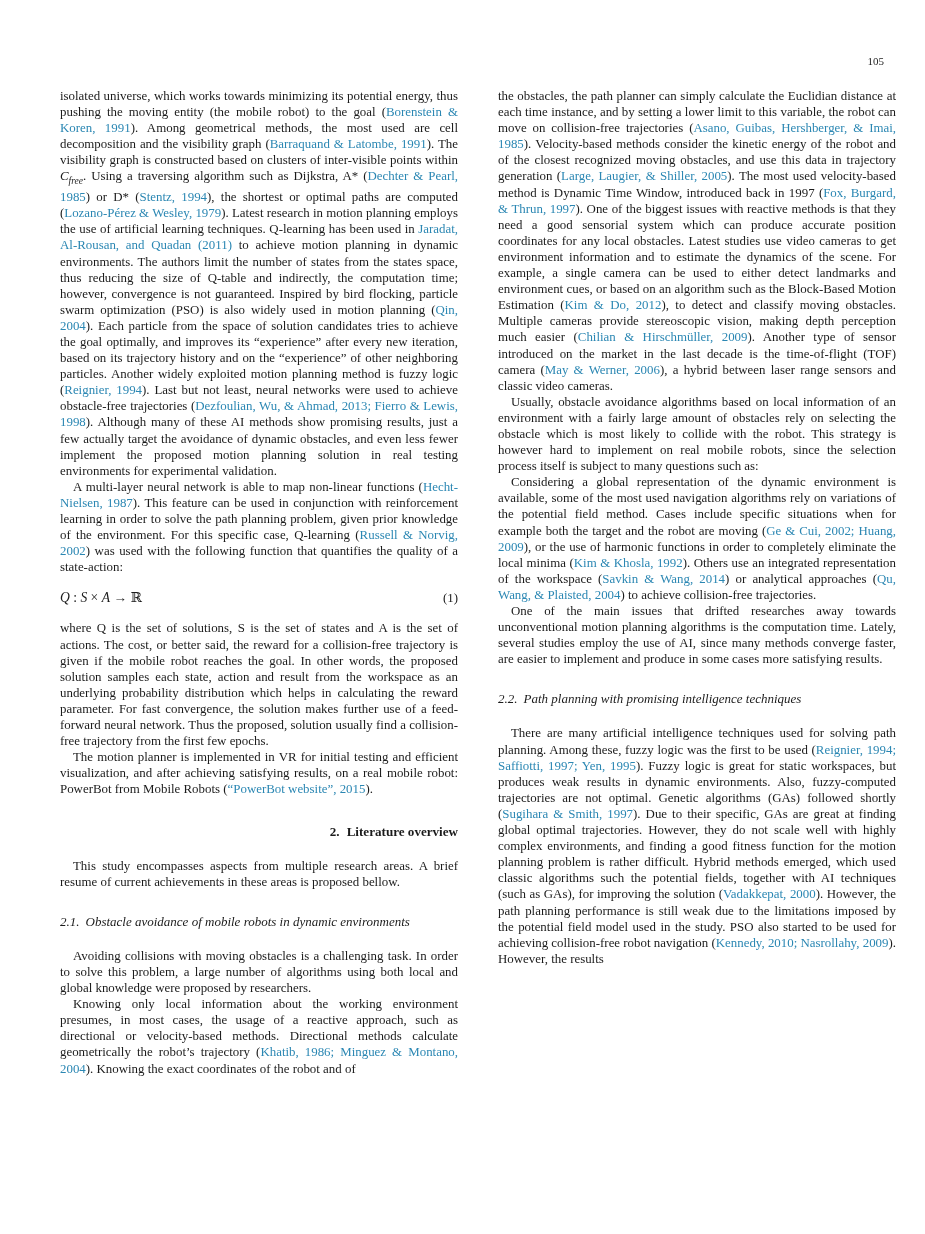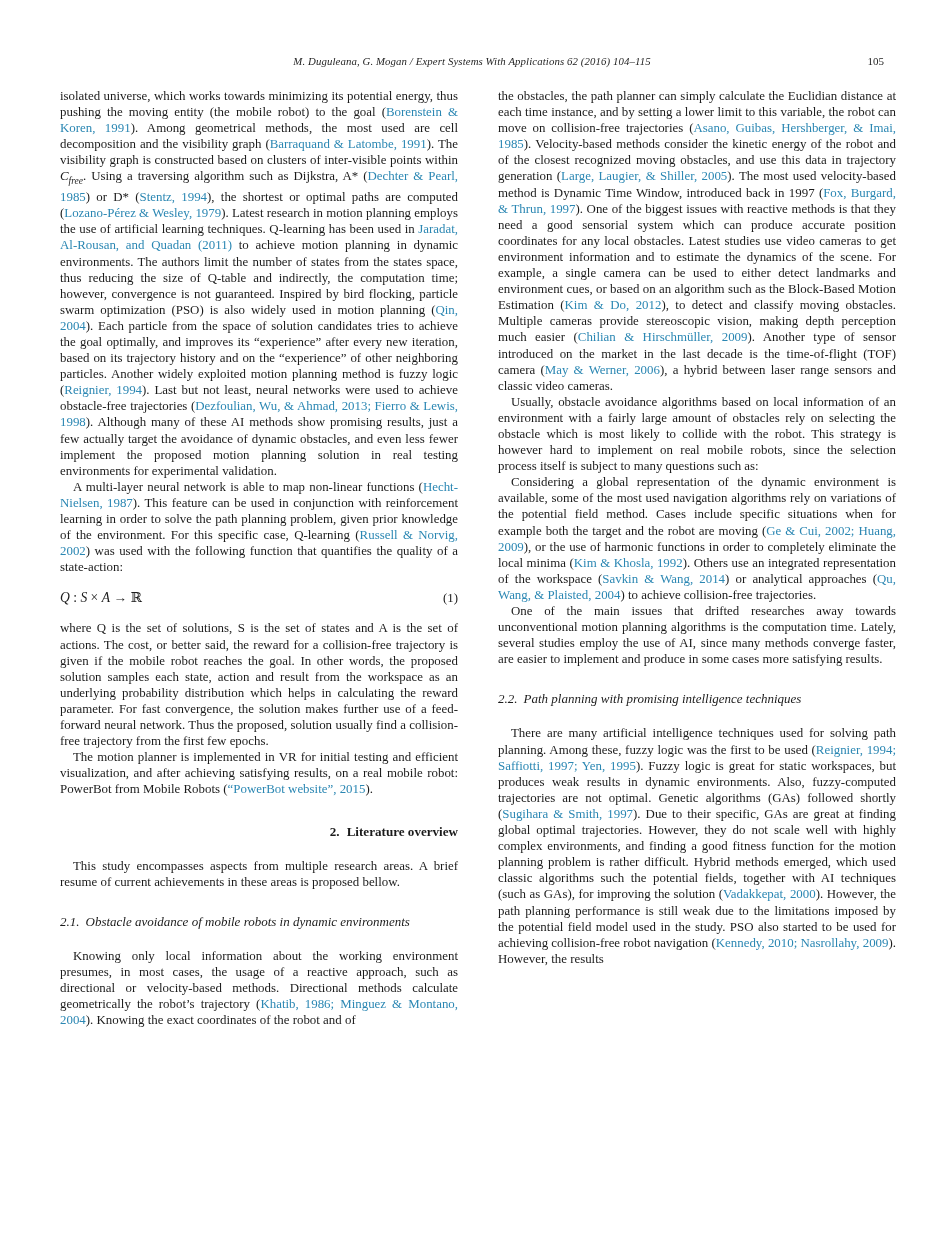--- a/index.html
+++ b/index.html
@@ -53,36 +53,36 @@
   .q-list{
     margin:9px 0 9px 0;padding-left:31px;list-style:decimal;
   }
   .q-list li{text-align:justify;padding-left:2px;}
 </style>
 </head>
 <body>
 
 <div class="page">
   <div class="page-header">
-    <div class="running-head">M. Duguleana, G. Mogan / Expert Systems With Applications 62 (2016) 104–115</div>
     <div class="page-number">105</div>
   </div>
   <div class="content">
     <div class="col" id="left-column">
         <p class="para"><span>isolated universe, which works towards minimizing its potential energy, thus pushing the moving entity (the mobile robot) to the goal (</span><a class="cite-link">Borenstein &amp; Koren, 1991</a><span>). Among geometrical methods, the most used are cell decomposition and the visibility graph (</span><a class="cite-link">Barraquand &amp; Latombe, 1991</a><span>). The visibility graph is constructed based on clusters of inter-visible points within </span><span class="math-var">C</span><sub class="math-sub">free</sub><span>. Using a traversing algorithm such as Dijkstra, A* (</span><a class="cite-link">Dechter &amp; Pearl, 1985</a><span>) or D* (</span><a class="cite-link">Stentz, 1994</a><span>), the shortest or optimal paths are computed (</span><a class="cite-link">Lozano-Pérez &amp; Wesley, 1979</a><span>). Latest research in motion planning employs the use of artificial learning techniques. Q-learning has been used in </span><a class="cite-link">Jaradat, Al-Rousan, and Quadan (2011)</a><span> to achieve motion planning in dynamic environments. The authors limit the number of states from the states space, thus reducing the size of Q-table and indirectly, the computation time; however, convergence is not guaranteed. Inspired by bird flocking, particle swarm optimization (PSO) is also widely used in motion planning (</span><a class="cite-link">Qin, 2004</a><span>). Each particle from the space of solution candidates tries to achieve the goal optimally, and improves its “experience” after every new iteration, based on its trajectory history and on the “experience” of other neighboring particles. Another widely exploited motion planning method is fuzzy logic (</span><a class="cite-link">Reignier, 1994</a><span>). Last but not least, neural networks were used to achieve obstacle-free trajectories (</span><a class="cite-link">Dezfoulian, Wu, &amp; Ahmad, 2013; Fierro &amp; Lewis, 1998</a><span>). Although many of these AI methods show promising results, just a few actually target the avoidance of dynamic obstacles, and even less fewer implement the proposed motion planning solution in real testing environments for experimental validation.</span></p>
         <p class="para indent"><span>A multi-layer neural network is able to map non-linear functions (</span><a class="cite-link">Hecht-Nielsen, 1987</a><span>). This feature can be used in conjunction with reinforcement learning in order to solve the path planning problem, given prior knowledge of the environment. For this specific case, Q-learning (</span><a class="cite-link">Russell &amp; Norvig, 2002</a><span>) was used with the following function that quantifies the quality of a state-action:</span></p>
         <div class="equation">
           <span><span class="math-var">Q</span><span> : </span><span class="math-var">S</span><span> × </span><span class="math-var">A</span><span> → ℝ</span></span>
           <span class="eq-num">(1)</span>
         </div>
         <p class="para"><span>where Q is the set of solutions, S is the set of states and A is the set of actions. The cost, or better said, the reward for a collision-free trajectory is given if the mobile robot reaches the goal. In other words, the proposed solution samples each state, action and result from the workspace as an underlying probability distribution which helps in calculating the reward parameter. For fast convergence, the solution makes further use of a feed-forward neural network. Thus the proposed, solution usually find a collision-free trajectory from the first few epochs.</span></p>
         <p class="para indent"><span>The motion planner is implemented in VR for initial testing and efficient visualization, and after achieving satisfying results, on a real mobile robot: PowerBot from Mobile Robots (</span><a class="cite-link">“PowerBot website”, 2015</a><span>).</span></p>
         <h2 class="section-heading"><span class="h-num">2.</span><span>Literature overview</span></h2>
         <p class="para indent"><span>This study encompasses aspects from multiple research areas. A brief resume of current achievements in these areas is proposed bellow.</span></p>
         <h3 class="subsection-heading"><span class="h-num">2.1.</span><span>Obstacle avoidance of mobile robots in dynamic environments</span></h3>
+        <p class="para indent"><span>Avoiding collisions with moving obstacles is a challenging task. In order to solve this problem, a large number of algorithms using both local and global knowledge were proposed by researchers.</span></p>
         <p class="para indent"><span>Knowing only local information about the working environment presumes, in most cases, the usage of a reactive approach, such as directional or velocity-based methods. Directional methods calculate geometrically the robot’s trajectory (</span><a class="cite-link">Khatib, 1986; Minguez &amp; Montano, 2004</a><span>). Knowing the exact coordinates of the robot and of</span></p>
       </div>
     <div class="col" id="right-column">
         <p class="para"><span>the obstacles, the path planner can simply calculate the Euclidian distance at each time instance, and by setting a lower limit to this variable, the robot can move on collision-free trajectories (</span><a class="cite-link">Asano, Guibas, Hershberger, &amp; Imai, 1985</a><span>). Velocity-based methods consider the kinetic energy of the robot and of the closest recognized moving obstacles, and use this data in trajectory generation (</span><a class="cite-link">Large, Laugier, &amp; Shiller, 2005</a><span>). The most used velocity-based method is Dynamic Time Window, introduced back in 1997 (</span><a class="cite-link">Fox, Burgard, &amp; Thrun, 1997</a><span>). One of the biggest issues with reactive methods is that they need a good sensorial system which can produce accurate position coordinates for any local obstacles. Latest studies use video cameras to get environment information and to estimate the dynamics of the scene. For example, a single camera can be used to either detect landmarks and environment cues, or based on an algorithm such as the Block-Based Motion Estimation (</span><a class="cite-link">Kim &amp; Do, 2012</a><span>), to detect and classify moving obstacles. Multiple cameras provide stereoscopic vision, making depth perception much easier (</span><a class="cite-link">Chilian &amp; Hirschmüller, 2009</a><span>). Another type of sensor introduced on the market in the last decade is the time-of-flight (TOF) camera (</span><a class="cite-link">May &amp; Werner, 2006</a><span>), a hybrid between laser range sensors and classic video cameras.</span></p>
         <p class="para indent"><span>Usually, obstacle avoidance algorithms based on local information of an environment with a fairly large amount of obstacles rely on selecting the obstacle which is most likely to collide with the robot. This strategy is however hard to implement on real mobile robots, since the selection process itself is subject to many questions such as:</span></p>
         <p class="para indent"><span>Considering a global representation of the dynamic environment is available, some of the most used navigation algorithms rely on variations of the potential field method. Cases include specific situations when for example both the target and the robot are moving (</span><a class="cite-link">Ge &amp; Cui, 2002; Huang, 2009</a><span>), or the use of harmonic functions in order to completely eliminate the local minima (</span><a class="cite-link">Kim &amp; Khosla, 1992</a><span>). Others use an integrated representation of the workspace (</span><a class="cite-link">Savkin &amp; Wang, 2014</a><span>) or analytical approaches (</span><a class="cite-link">Qu, Wang, &amp; Plaisted, 2004</a><span>) to achieve collision-free trajectories.</span></p>
         <p class="para indent"><span>One of the main issues that drifted researches away towards unconventional motion planning algorithms is the computation time. Lately, several studies employ the use of AI, since many methods converge faster, are easier to implement and produce in some cases more satisfying results.</span></p>
         <h3 class="subsection-heading"><span class="h-num">2.2.</span><span>Path planning with promising intelligence techniques</span></h3>
         <p class="para indent"><span>There are many artificial intelligence techniques used for solving path planning. Among these, fuzzy logic was the first to be used (</span><a class="cite-link">Reignier, 1994; Saffiotti, 1997; Yen, 1995</a><span>). Fuzzy logic is great for static workspaces, but produces weak results in dynamic environments. Also, fuzzy-computed trajectories are not optimal. Genetic algorithms (GAs) followed shortly (</span><a class="cite-link">Sugihara &amp; Smith, 1997</a><span>). Due to their specific, GAs are great at finding global optimal trajectories. However, they do not scale well with highly complex environments, and finding a good fitness function for the motion planning problem is rather difficult. Hybrid methods emerged, which used classic algorithms such the potential fields, together with AI techniques (such as GAs), for improving the solution (</span><a class="cite-link">Vadakkepat, 2000</a><span>). However, the path planning performance is still weak due to the limitations imposed by the potential field model used in the study. PSO also started to be used for achieving collision-free robot navigation (</span><a class="cite-link">Kennedy, 2010; Nasrollahy, 2009</a><span>). However, the results</span></p>
       </div>

